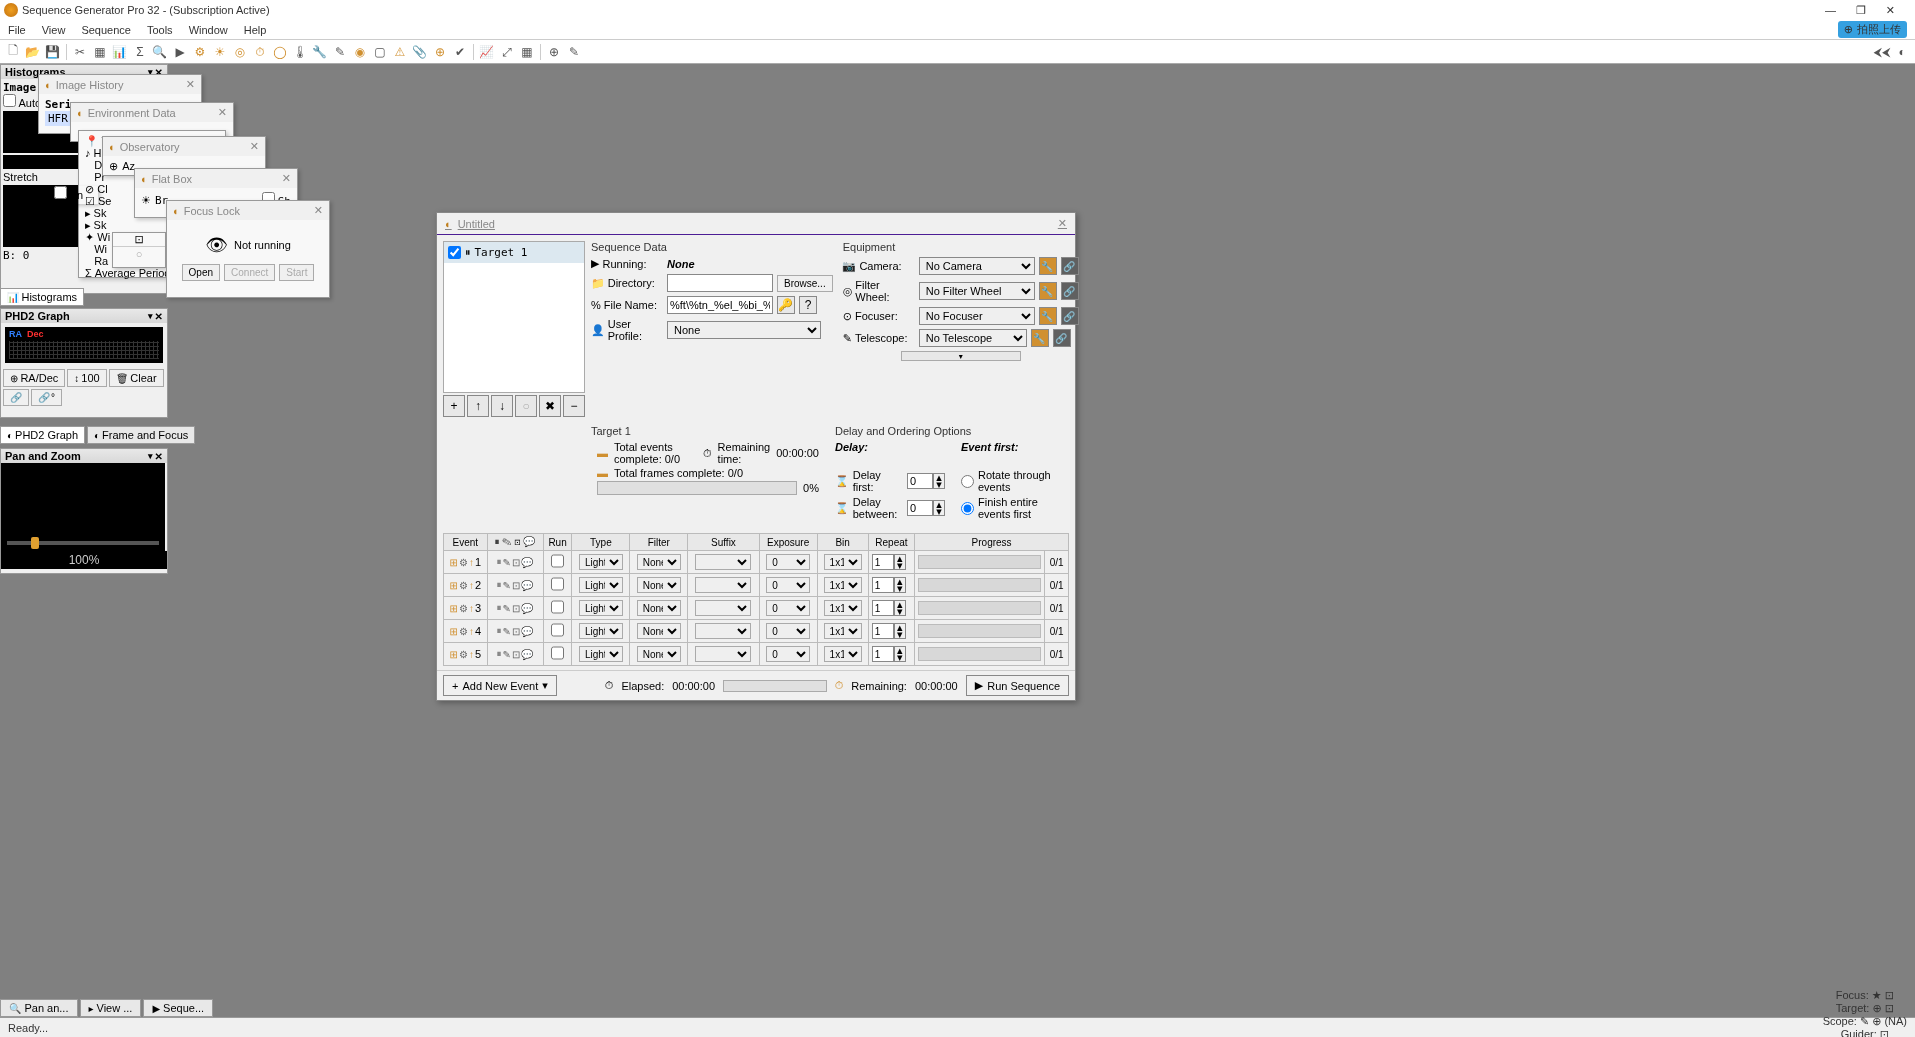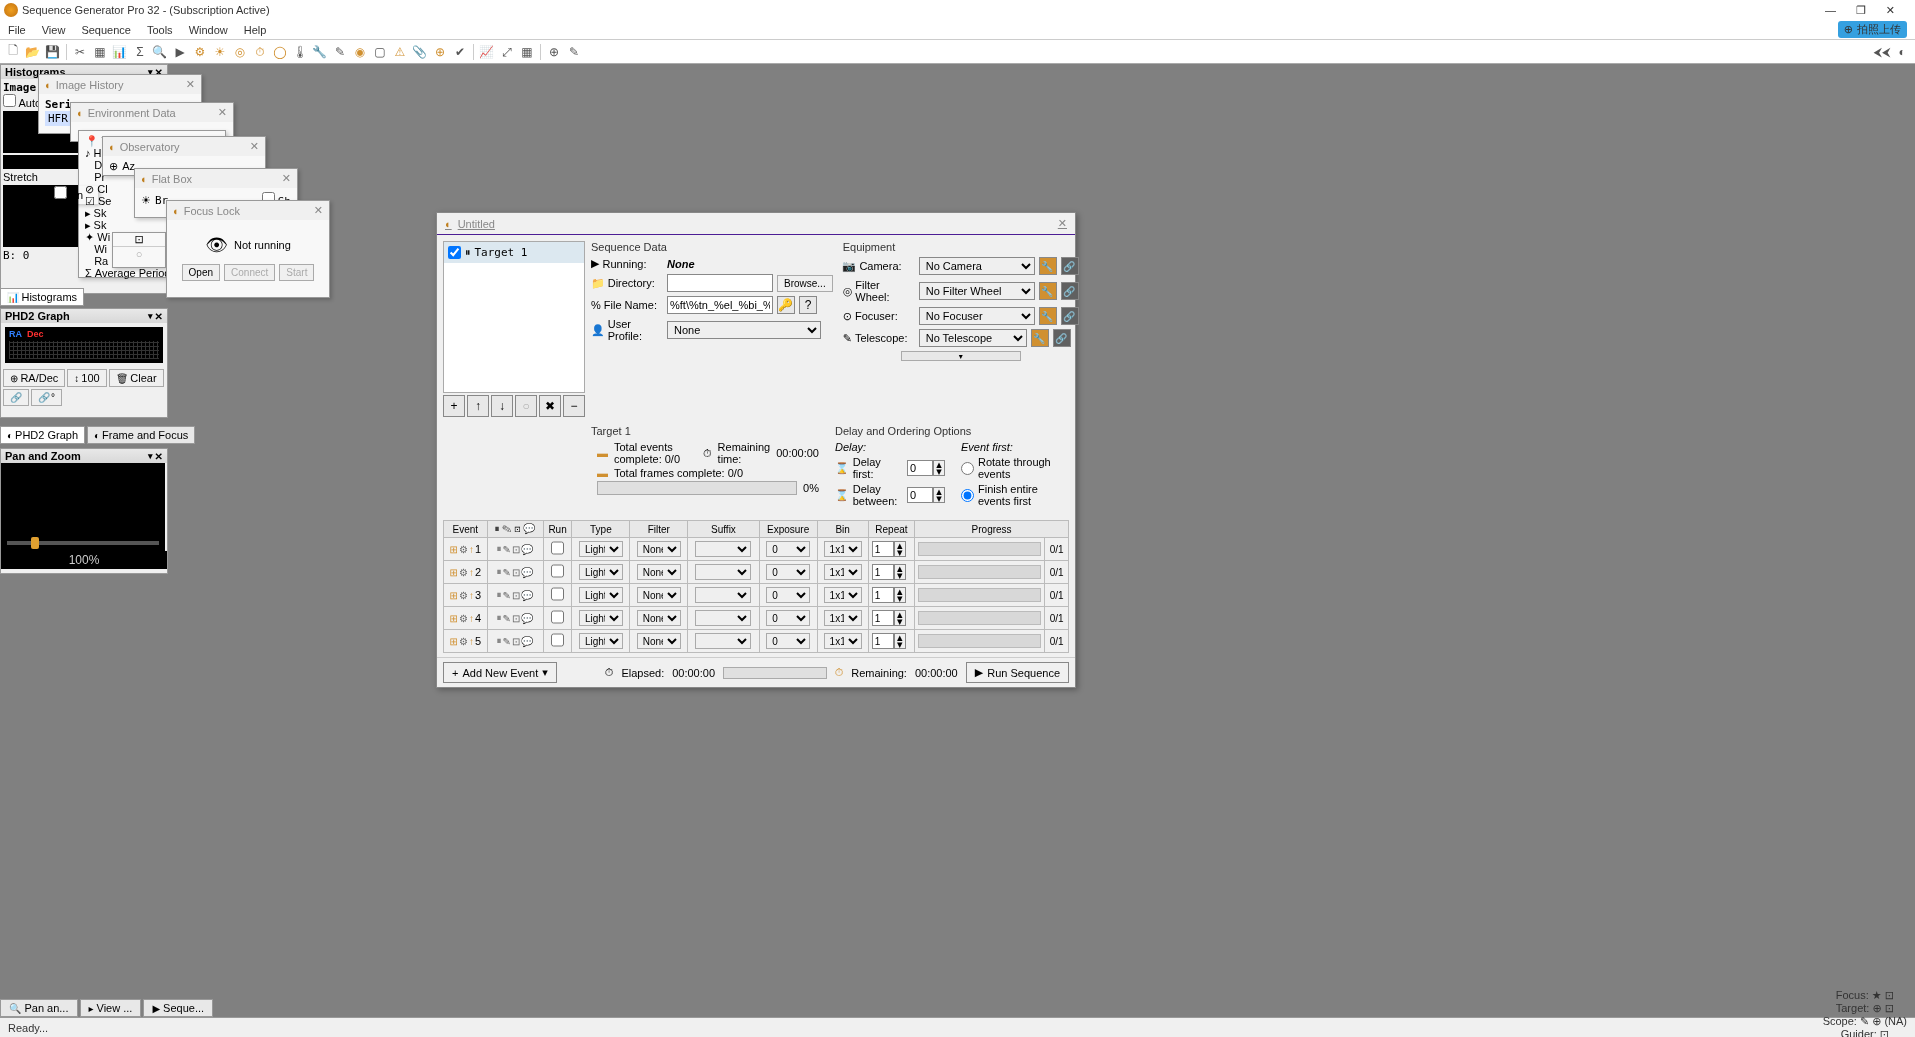--- a/index.html
+++ b/index.html
@@ -106,21 +106,21 @@
 .statusbar .right { margin-left: auto; display: flex; align-items: center; flex-direction: column; }
 
 
 .task-tabs { position: absolute; left: 0; bottom: 20px; display: flex; gap: 2px; }
 .task-tab { background: #e8e8e8; border: 1px solid #999; padding: 2px 8px; font-size: 10px; display: flex; align-items: center; gap: 3px; }
 
 
 .expand-bar { width: 120px; height: 10px; background: #e8e8e8; border: 1px solid #aaa; margin: 2px auto; display: flex; align-items: center; justify-content: center; font-size: 8px; cursor: pointer; }
 
 .delay-section { font-size: 11px; }
-.delay-section .hdr { font-style: italic; font-weight: normal; margin-bottom: 3px; }
+.delay-section .hdr { font-style: italic; font-weight: bold; margin-bottom: 16px; }
 .delay-row { display: flex; align-items: center; gap: 4px; margin-bottom: 3px; }
 .spinner { display: flex; }
 .spinner input { width: 26px; border: 1px solid #888; padding: 0 2px; height: 16px; }
 .spinner .spin { width: 12px; height: 16px; border: 1px solid #888; background: #f0f0f0; font-size: 7px; display: flex; flex-direction: column; }
 .spinner .spin span { flex: 1; text-align: center; line-height: 7px; }
 </style>
 </head>
 <body>
 
 <div class="titlebar">

